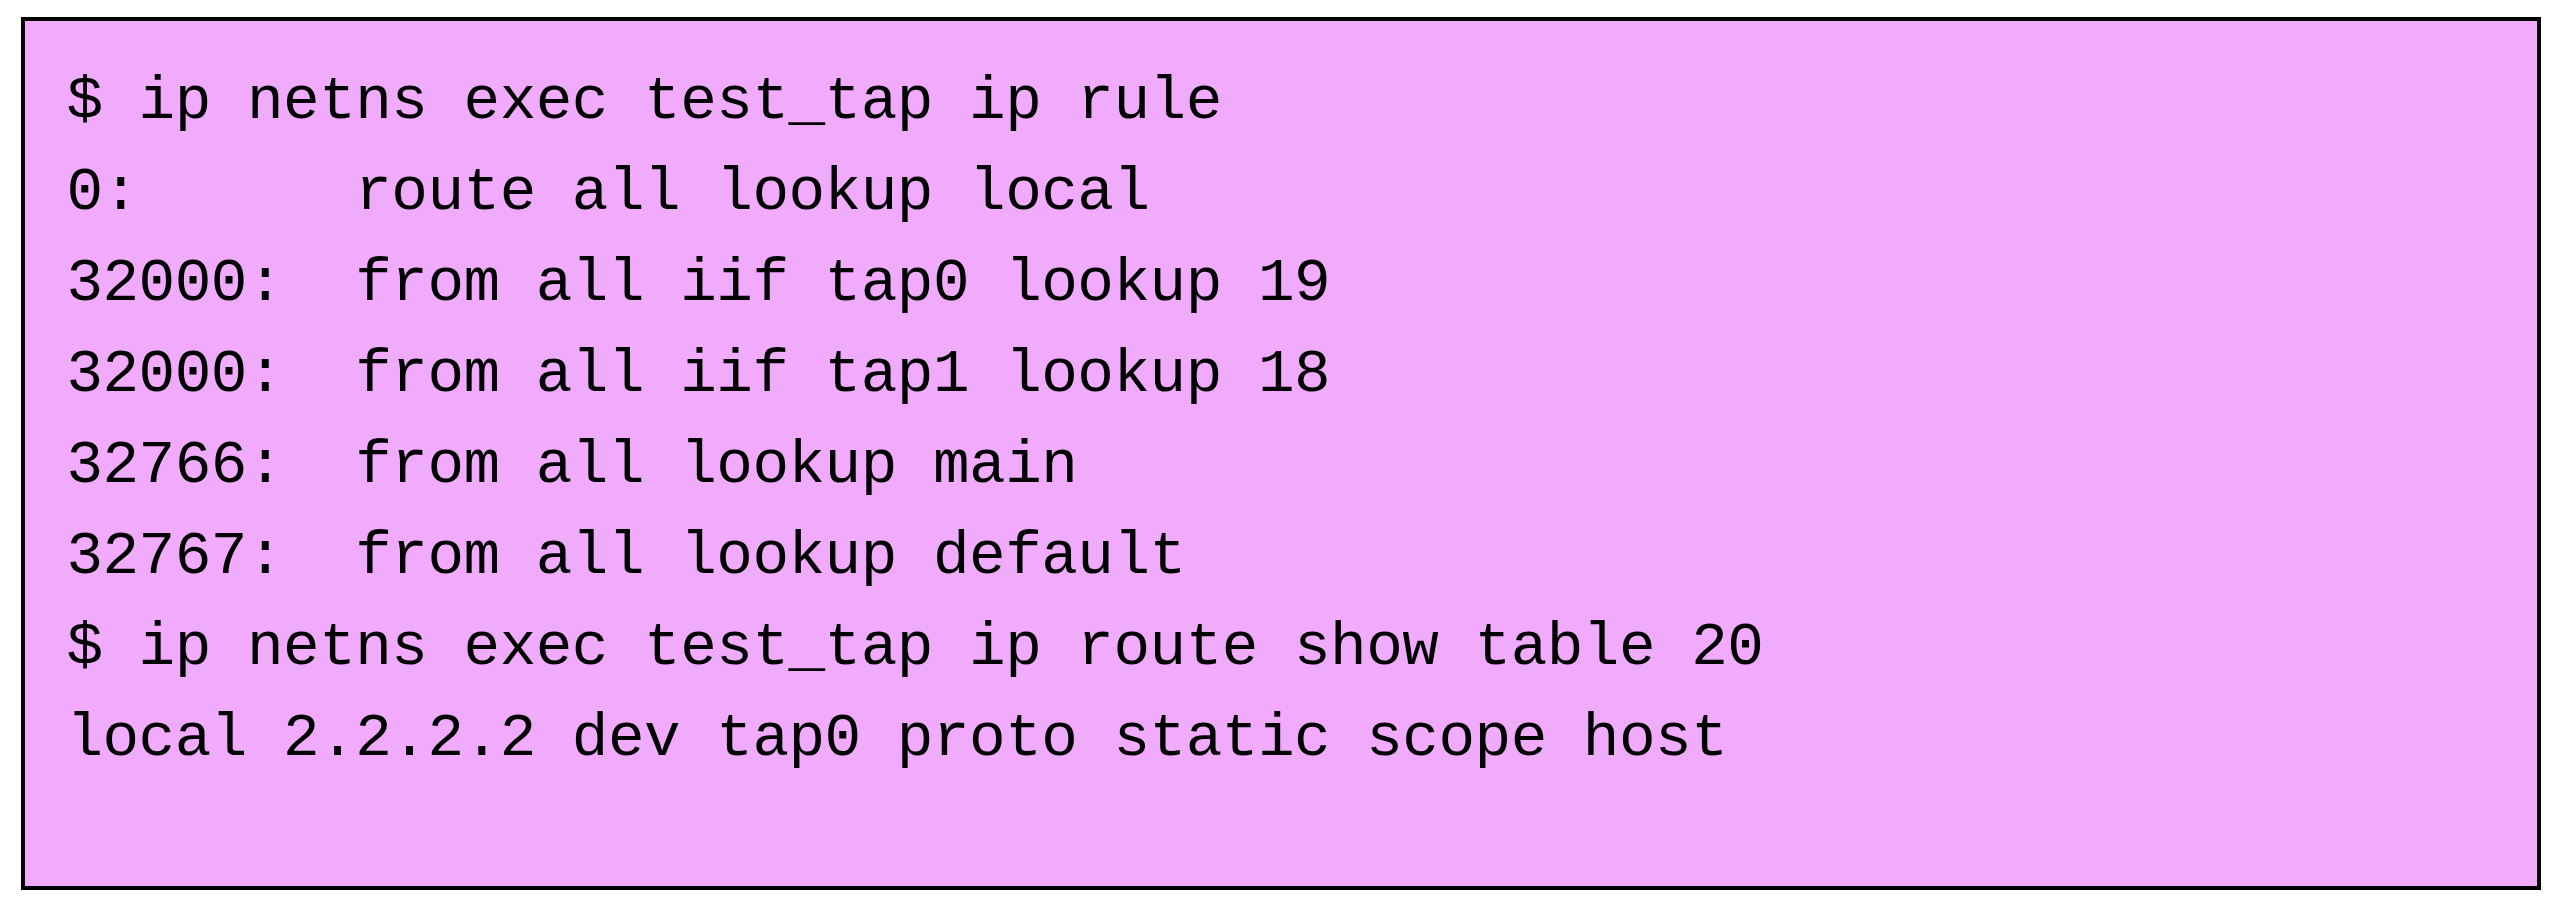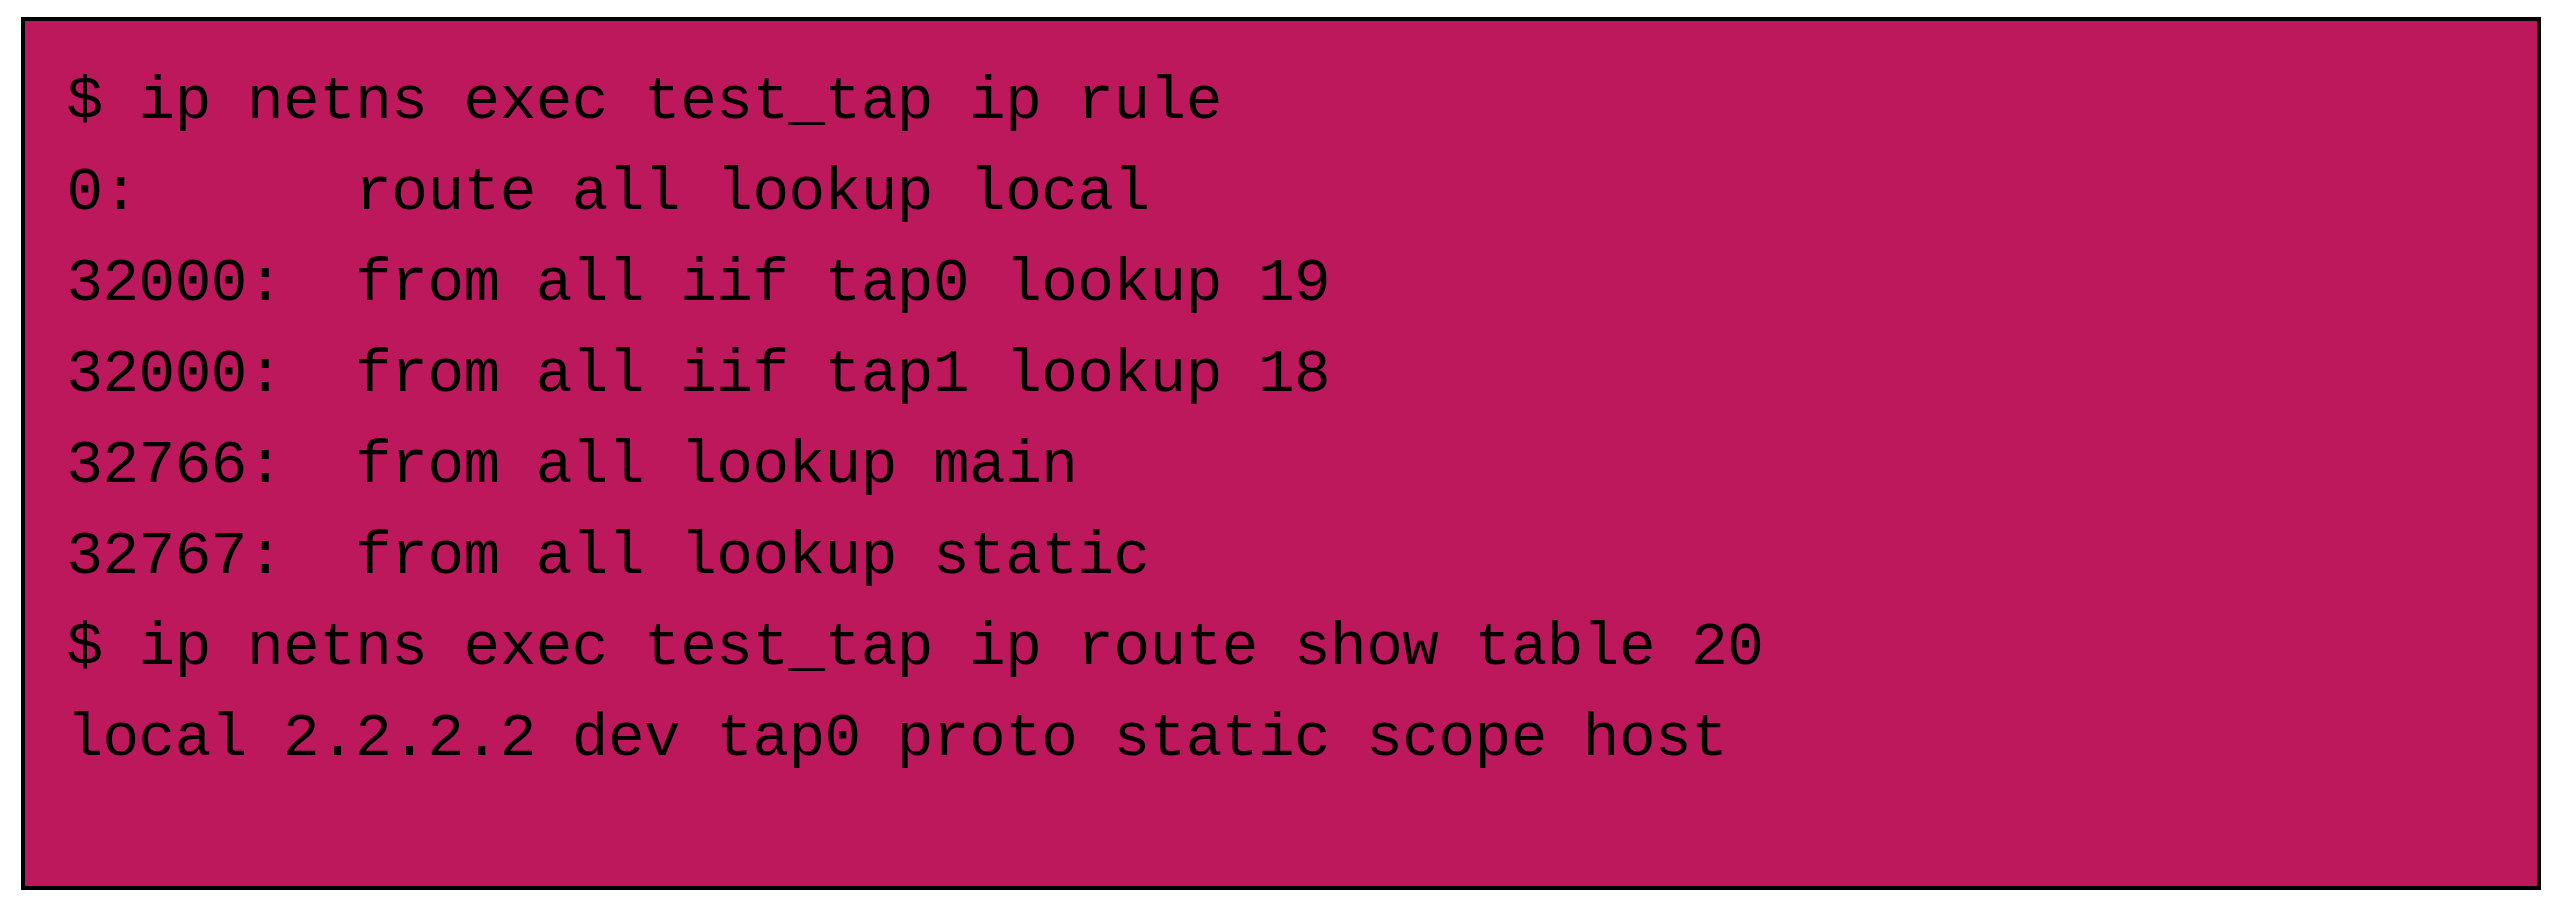--- a/index.html
+++ b/index.html
@@ -16,21 +16,21 @@
   }
 
   #terminal-figure {
     position: absolute;
     left: 21.4px;
     top: 17.3px;
     width: 2520px;
     height: 873px;
     box-sizing: border-box;
     border: 4.1px solid #000000;
-    background: #be185d;
+    background: #f0abfc;
   }
 
   #terminal-body {
     position: absolute;
     left: 41px;
     top: 35px;
     right: 8.2px;
     bottom: 8.2px;
   }
 
@@ -49,18 +49,18 @@
 </head>
 <body>
 
 <div id="terminal-figure">
   <div id="terminal-body">
     <div class="term-line">$ ip netns exec test_tap ip rule</div>
     <div class="term-line">0:      route all lookup local</div>
     <div class="term-line">32000:  from all iif tap0 lookup 19</div>
     <div class="term-line">32000:  from all iif tap1 lookup 18</div>
     <div class="term-line">32766:  from all lookup main</div>
-    <div class="term-line">32767:  from all lookup static</div>
+    <div class="term-line">32767:  from all lookup default</div>
     <div class="term-line">$ ip netns exec test_tap ip route show table 20</div>
     <div class="term-line">local 2.2.2.2 dev tap0 proto static scope host</div>
   </div>
 </div>
 
 
 </body></html>

